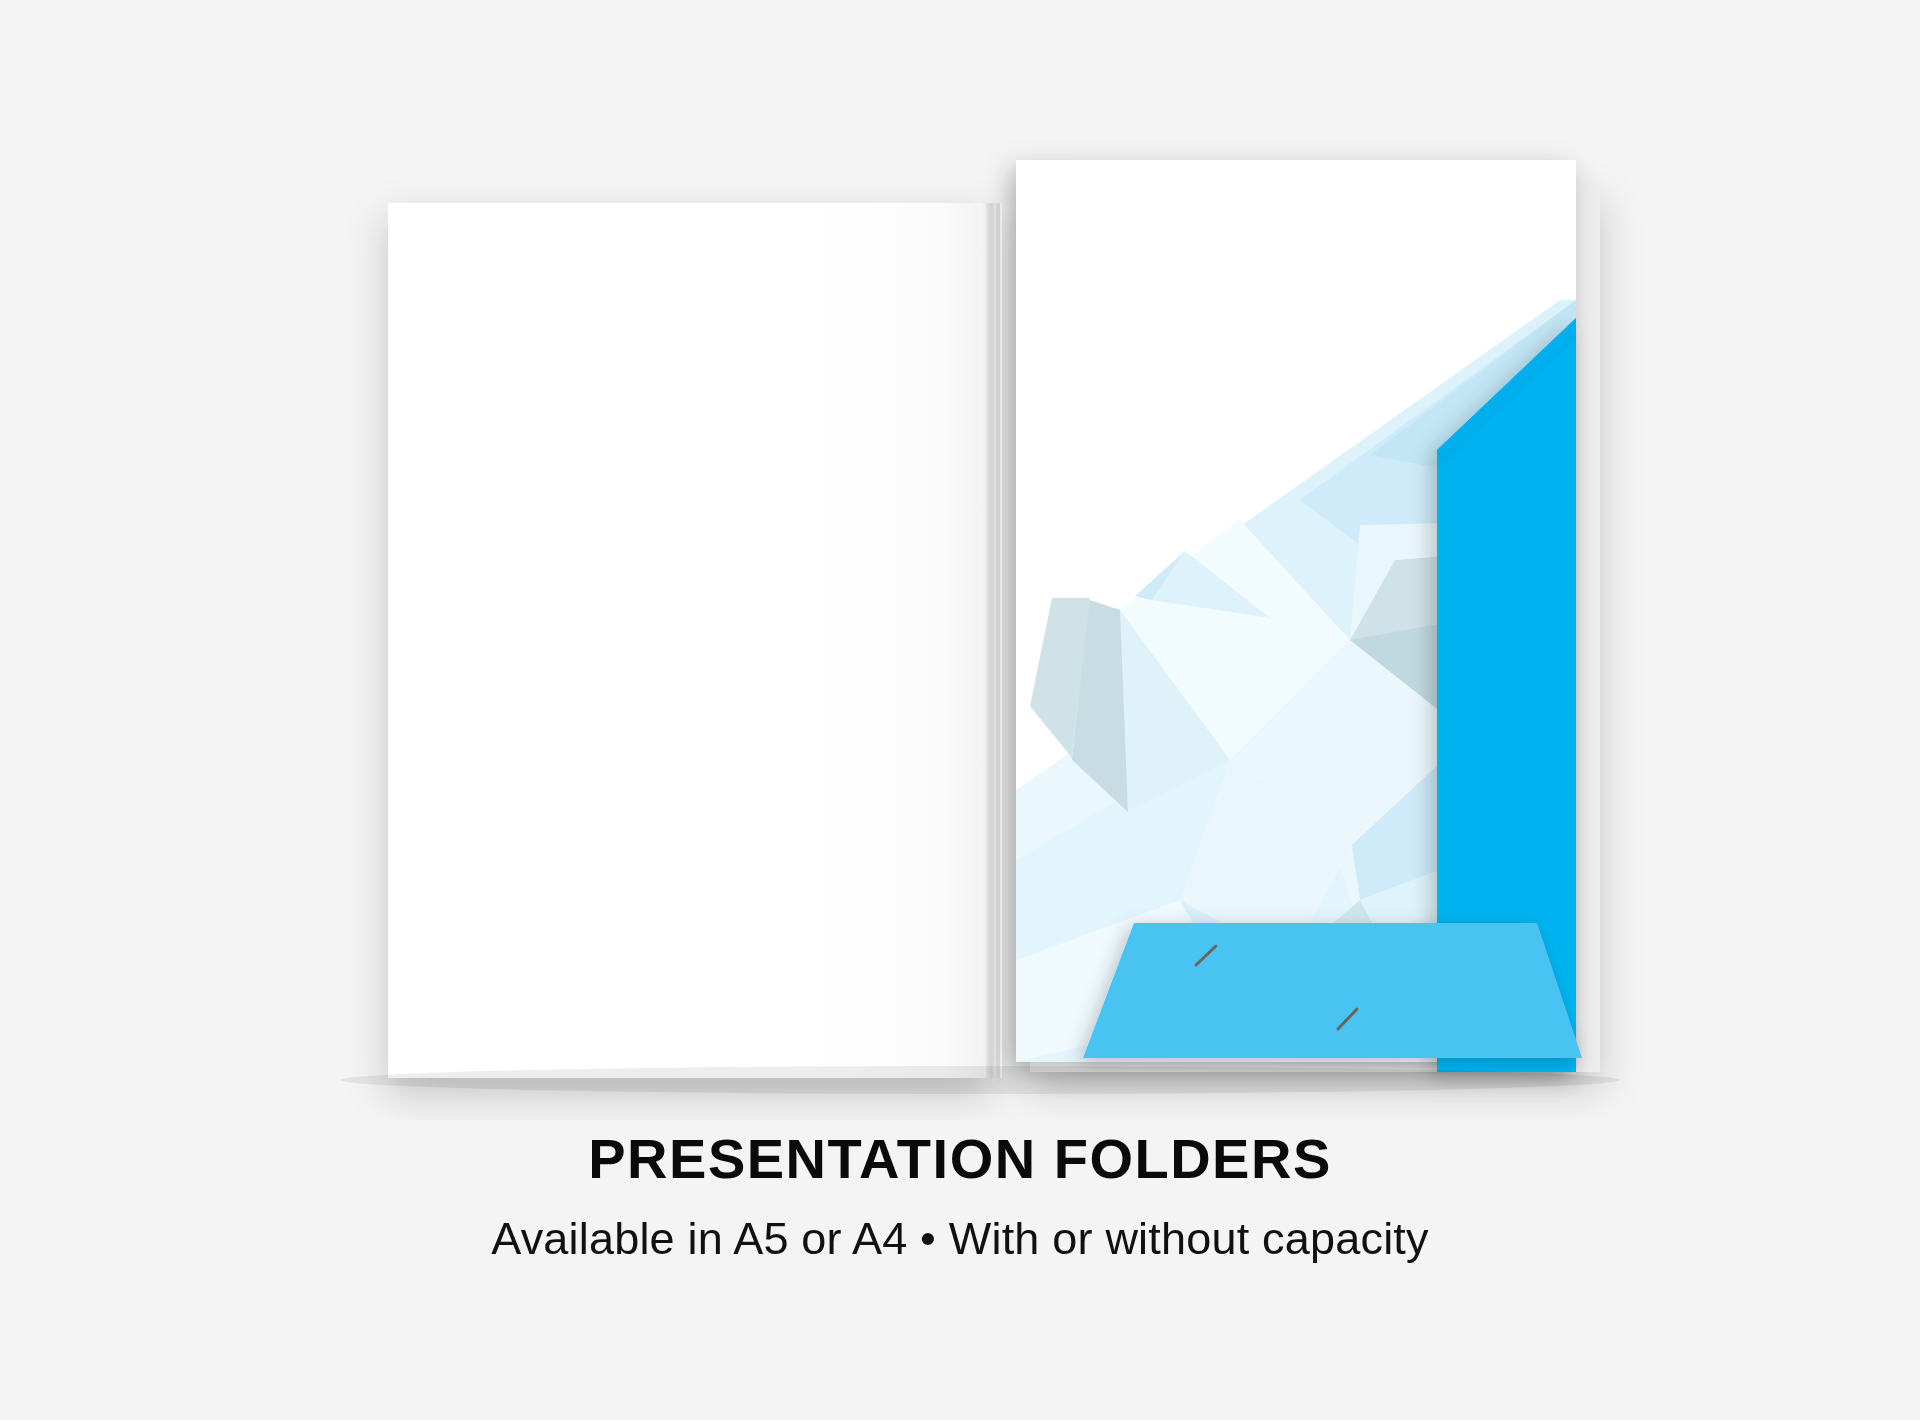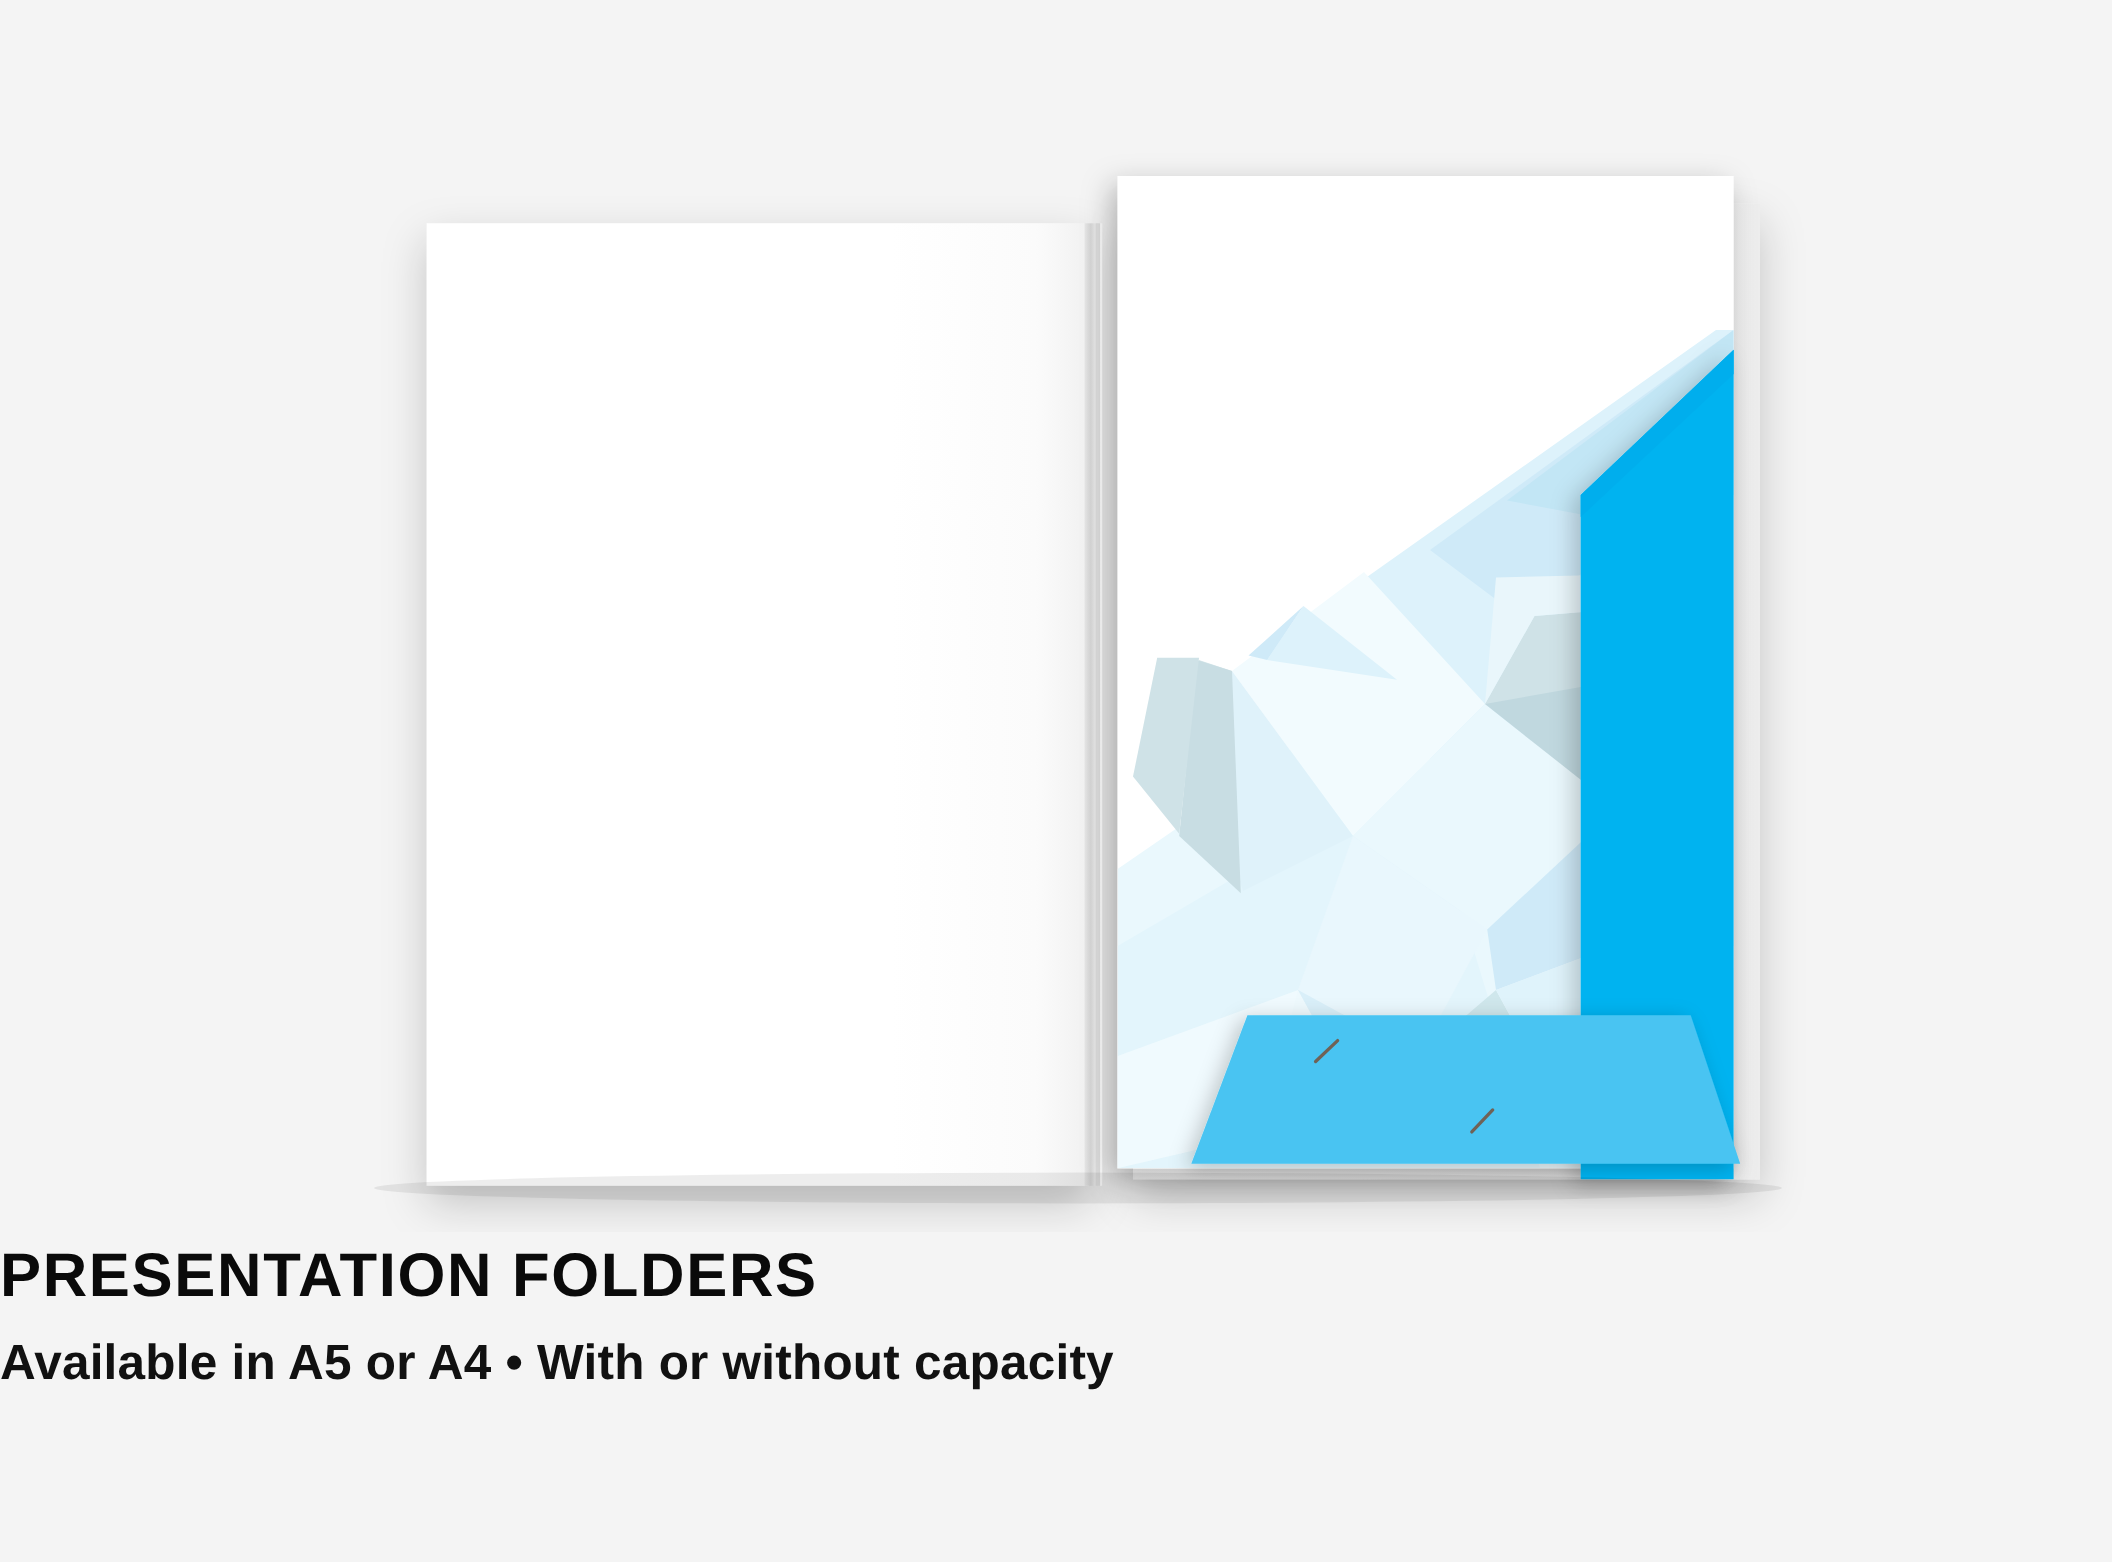--- a/index.html
+++ b/index.html
@@ -35,34 +35,35 @@
     width: 1920px;
     height: 1120px;
   }
 
   
   .caption-block {
     position: absolute;
     left: 0;
     top: 1130px;
     width: 1920px;
+    text-align: center;
   }
   .caption-title {
     font-family: "Liberation Sans", sans-serif;
     font-weight: bold;
     font-size: 56px;
     letter-spacing: 1.5px;
     color: #0a0a0a;
     line-height: 1.05;
     margin: 0;
     padding: 0;
   }
   .caption-sub {
     font-family: "Liberation Sans", sans-serif;
-    font-weight: bold;
+    font-weight: normal;
     font-size: 45px;
     letter-spacing: 0.2px;
     color: #111111;
     line-height: 1.05;
     margin: 0;
     padding-top: 26px;
   }
 </style>
 </head>
 <body style="background: rgb(244, 244, 244);">

